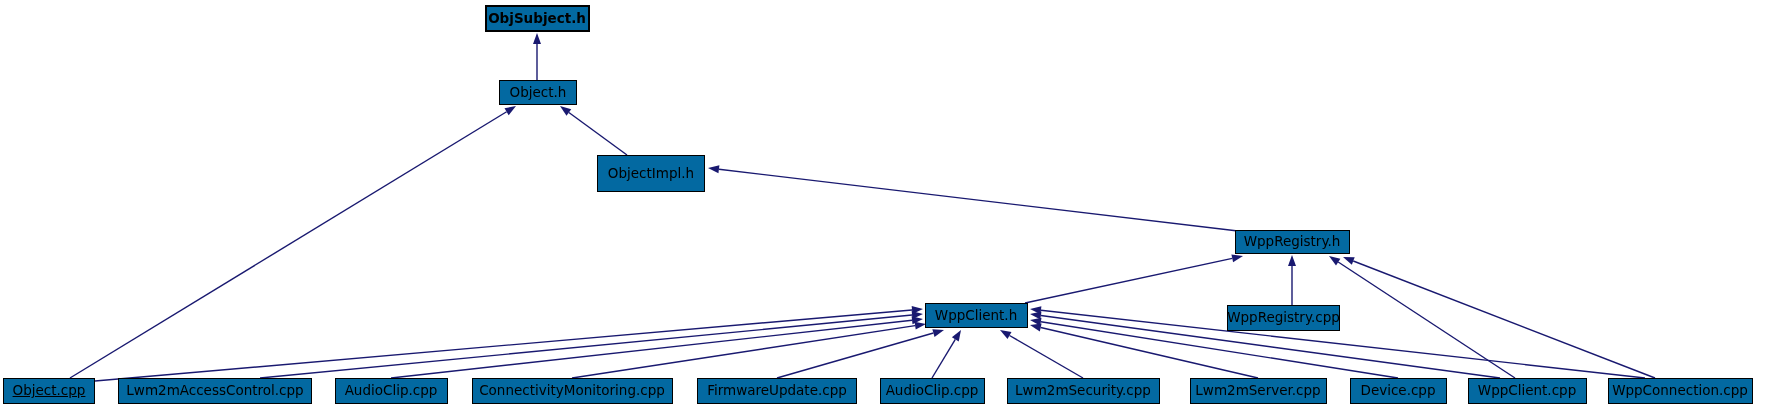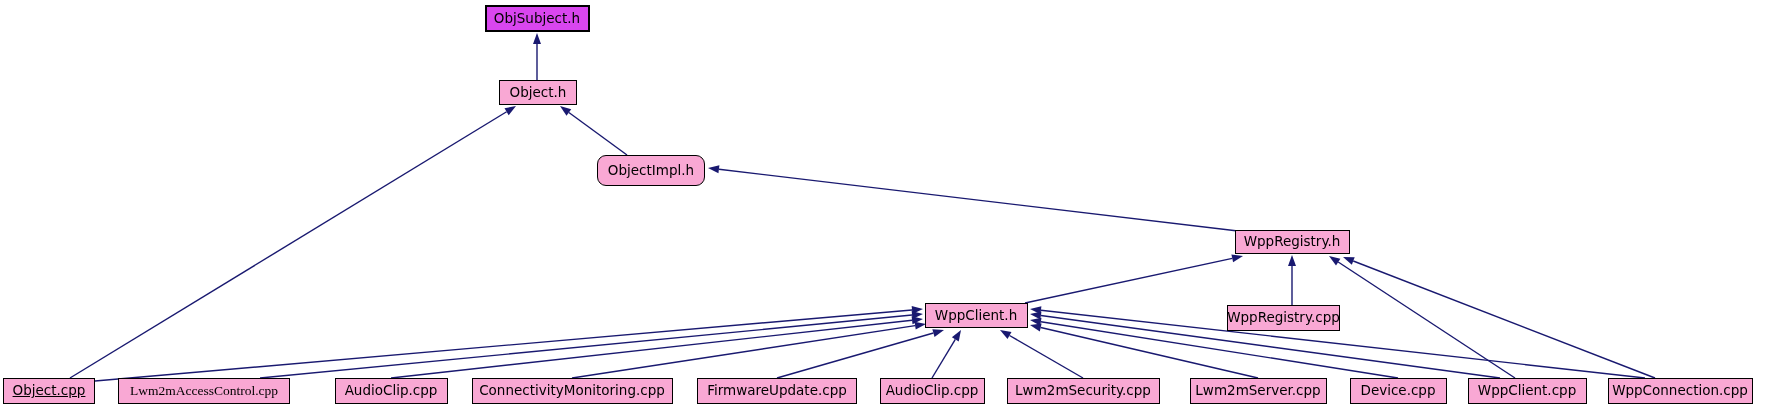--- a/index.html
+++ b/index.html
@@ -8,33 +8,34 @@
     width:1766px;height:411px;
     background:#ffffff;
     overflow:hidden;
     font-family:"DejaVu Sans","Liberation Sans",sans-serif;
   }
   #edges{position:absolute;left:0;top:0;width:1766px;height:411px;}
   .node{
     position:absolute;
     box-sizing:border-box;
     border:1px solid #000000;
-    background:#f9a8d4;
+    background:#0369a1;
     color:#000000;
     font-size:13.5px;
     line-height:1;
     display:flex;
     align-items:center;
     justify-content:center;
     white-space:nowrap;
     cursor:pointer;
   }
   .node.highlight{
-    background:#d946ef;
+    background:#0369a1;
     border-width:2px;
+    font-weight:bold;
   }
 </style>
 </head>
 <body>
 
 <div id="canvas">
   <svg id="edges" xmlns="http://www.w3.org/2000/svg">
       <g>
         <line x1="537" y1="80" x2="537" y2="44" stroke="#191970" stroke-width="1.4"></line>
         <polygon points="537,33 541,44 533,44" fill="#191970"></polygon>
@@ -108,26 +109,26 @@
         <polygon points="1030,314 1041.4391140708485,311.5207522765725 1040.359713701465,319.44759873923186" fill="#191970"></polygon>
       </g>
       <g>
         <line x1="1645" y1="378" x2="1040.9314142305318" y2="310.2264513526938" stroke="#191970" stroke-width="1.4"></line>
         <polygon points="1030,309 1041.3773965406024,306.2513916325004 1040.4854319204612,314.20151107288723" fill="#191970"></polygon>
       </g>
     </svg>
 
 <div class="node highlight" style="left: 484.5px; top: 5px; width: 105px; height: 27px;">ObjSubject.h</div>
     <div class="node" style="left: 499px; top: 80px; width: 78px; height: 25px;">Object.h</div>
-    <div class="node" style="left: 597px; top: 155px; width: 108px; height: 31px; border-radius: 9px;">ObjectImpl.h</div>
+    <div class="node" style="left: 597px; top: 155px; width: 108px; height: 37px;">ObjectImpl.h</div>
     <div class="node" style="left: 1234.5px; top: 230px; width: 115px; height: 24px;">WppRegistry.h</div>
     <div class="node" style="left: 924.5px; top: 303px; width: 103px; height: 25px;">WppClient.h</div>
     <div class="node" style="left: 1227px; top: 305px; width: 113px; height: 26px;">WppRegistry.cpp</div>
     <div class="node" style="left: 3px; top: 378px; width: 92px; height: 26px; text-decoration: underline;">Object.cpp</div>
-    <div class="node" style="left: 118px; top: 378px; width: 172px; height: 26px; font-family: Liberation Serif, serif;">Lwm2mAccessControl.cpp</div>
+    <div class="node" style="left: 118px; top: 378px; width: 194px; height: 26px;">Lwm2mAccessControl.cpp</div>
     <div class="node" style="left: 334.5px; top: 378px; width: 113px; height: 26px;">AudioClip.cpp</div>
     <div class="node" style="left: 697px; top: 378px; width: 160px; height: 26px;">FirmwareUpdate.cpp</div>
     <div class="node" style="left: 471.5px; top: 378px; width: 201px; height: 26px;">ConnectivityMonitoring.cpp</div>
     <div class="node" style="left: 879.5px; top: 378px; width: 105px; height: 26px;">AudioClip.cpp</div>
     <div class="node" style="left: 1006.5px; top: 378px; width: 153px; height: 26px;">Lwm2mSecurity.cpp</div>
     <div class="node" style="left: 1189.5px; top: 378px; width: 137px; height: 26px;">Lwm2mServer.cpp</div>
     <div class="node" style="left: 1349.5px; top: 378px; width: 97px; height: 26px;">Device.cpp</div>
     <div class="node" style="left: 1467.5px; top: 378px; width: 119px; height: 26px;">WppClient.cpp</div>
     <div class="node" style="left: 1607.5px; top: 378px; width: 145px; height: 26px;">WppConnection.cpp</div>
   </div>

